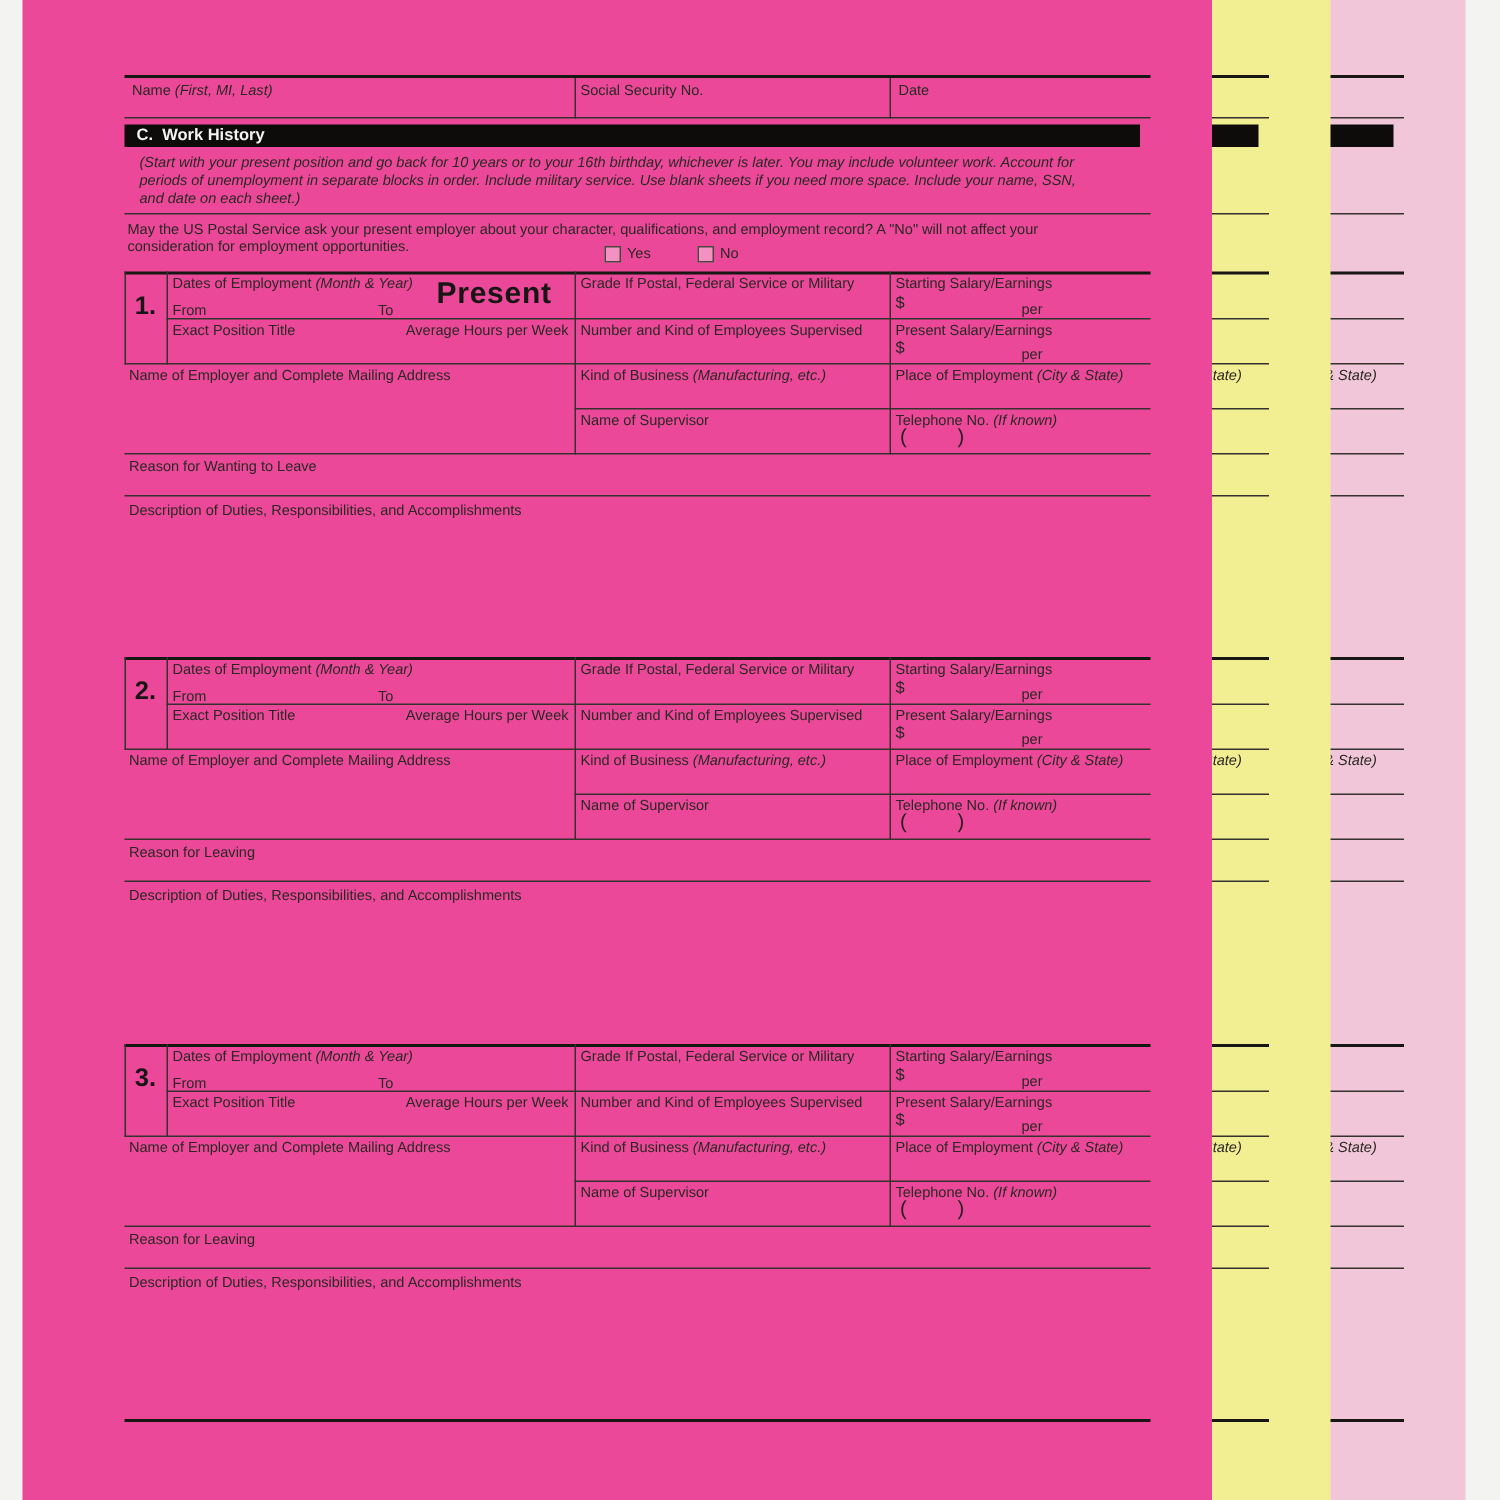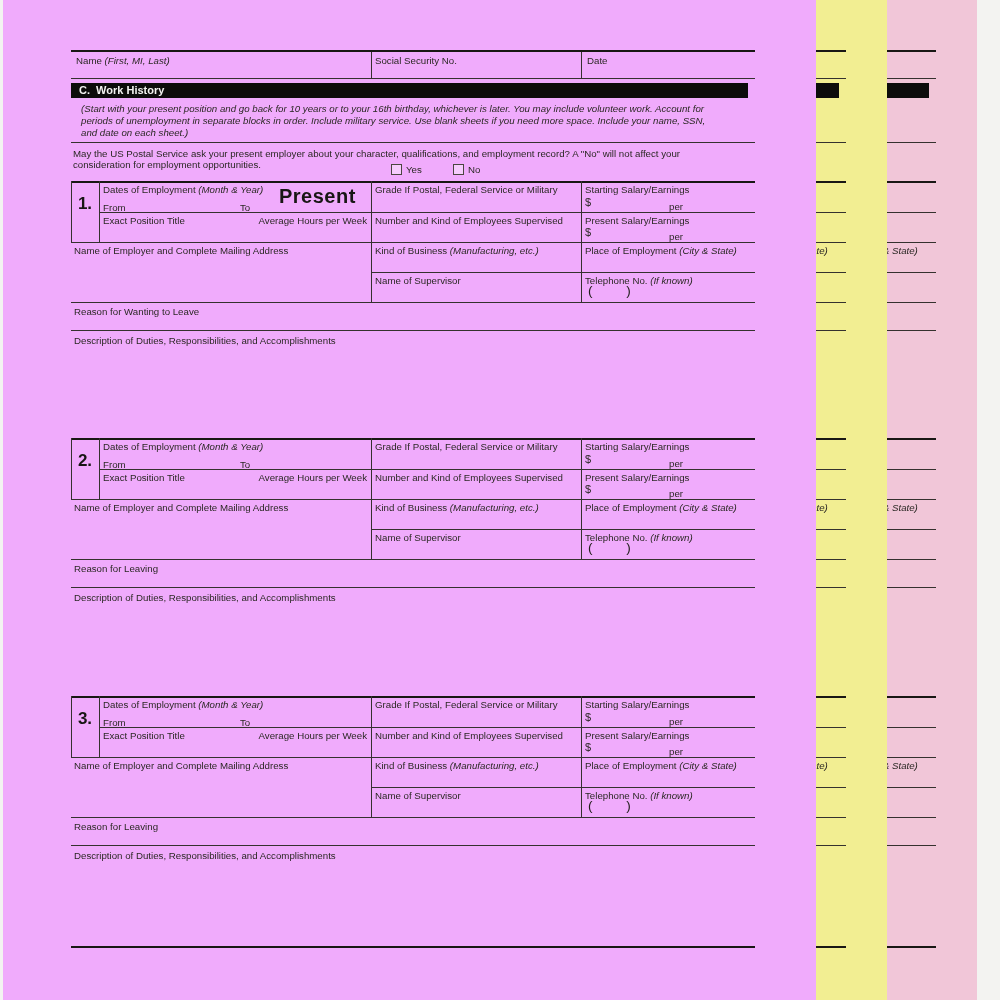--- a/index.html
+++ b/index.html
@@ -359,21 +359,21 @@
 
     <div class="lbl" style="left:71px;top:125px">Reason for Leaving</div>
     <div class="hline" style="left:68px;top:149px;width:684px"></div>
     <div class="lbl" style="left:71px;top:154px">Description of Duties, Responsibilities, and Accomplishments</div>
   </div>
 </div>
 
     <div class="hline thick" style="left:68px;top:946px;width:684px"></div>
   </div>
 </div>
-    <div class="sheet" style="left: 3px; z-index: 3; background: #f0abfc; padding-left: 20px;">
+    <div class="sheet" style="left: 15px; z-index: 3; background: #ec4899;">
   <div class="page">
 
     <div class="hline thick" style="left:68px;top:50px;width:684px"></div>
     <div class="vline" style="left:368px;top:52px;height:27px"></div>
     <div class="vline" style="left:578px;top:52px;height:27px"></div>
     <div class="lbl" style="left:73px;top:55px"><span>Name </span><i>(First, MI, Last)</i></div>
     <div class="lbl" style="left:372px;top:55px">Social Security No.</div>
     <div class="lbl" style="left:584px;top:55px">Date</div>
     <div class="hline" style="left:68px;top:78px;width:684px"></div>
 

